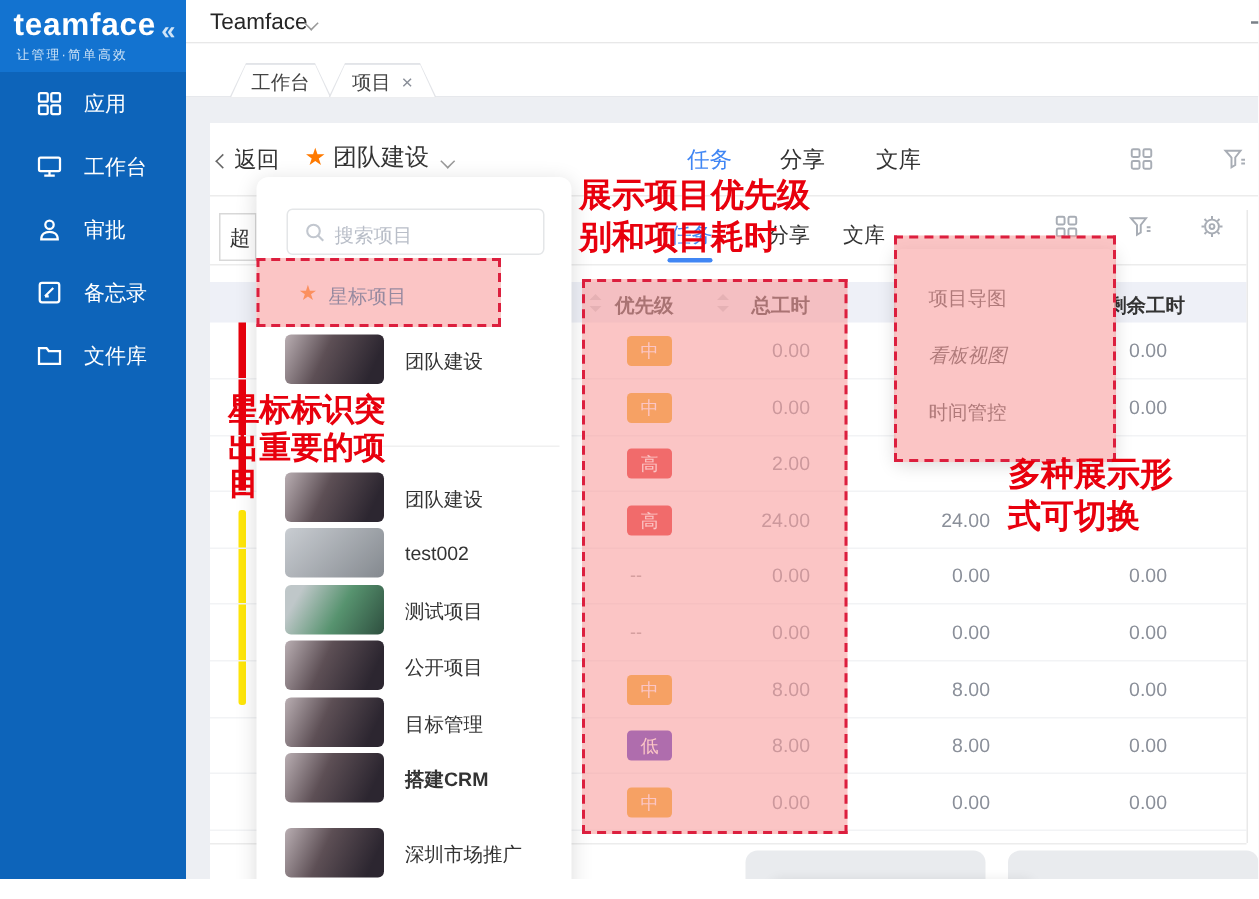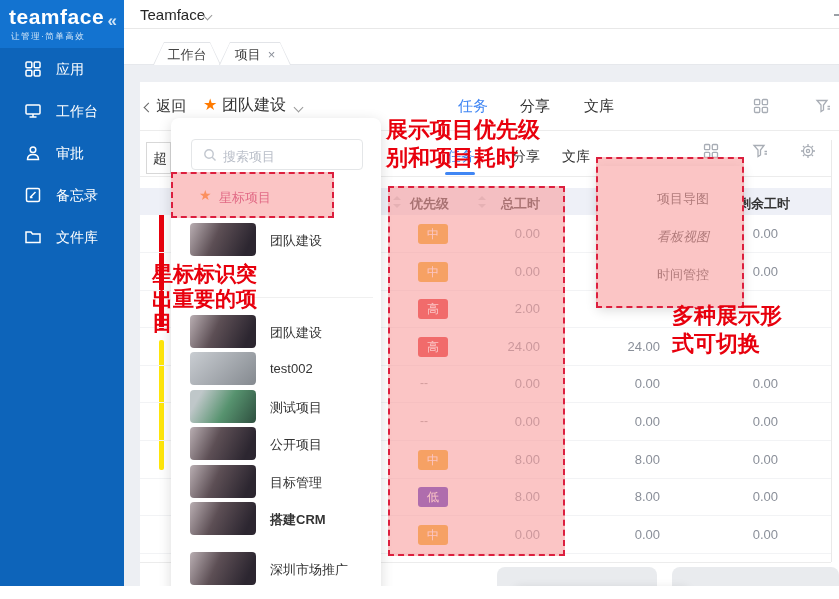--- a/index.html
+++ b/index.html
@@ -70,31 +70,31 @@
   
   .graybox{position:absolute;background:#e9ebee;border-radius:8px 8px 0 0;z-index:2;}
   .whitebox{position:absolute;background:#fff;border-radius:8px 8px 0 0;box-shadow:0 -2px 8px rgba(0,0,0,0.08);z-index:3;}
 
   
   .panel{position:absolute;left:171px;top:118px;width:210px;height:481px;background:#fff;border-radius:8px 8px 0 0;box-shadow:0 3px 14px rgba(0,0,0,0.14);z-index:5;}
   .search{position:absolute;left:20px;top:21px;width:172px;height:31px;border:1px solid #e4e6e8;border-radius:4px;background:#fff;}
   .search svg{position:absolute;left:11px;top:8px;}
   .search .ph{position:absolute;left:31px;top:8px;font-size:13px;color:#b9bec8;}
   .grp-star{position:absolute;left:28px;top:69px;font-size:14px;color:#ff7a00;}
-  .grp-label{position:absolute;left:48px;top:71px;font-size:13px;color:#be185d;}
+  .grp-label{position:absolute;left:48px;top:71px;font-size:13px;color:#0369a1;}
   .pdivider{position:absolute;left:80px;top:179px;width:122px;height:1px;background:#f0f0f0;}
   .prow{position:absolute;left:0;width:210px;height:36px;cursor:pointer;}
   .thumb{position:absolute;left:19px;top:0;width:66px;height:33px;border-radius:4px;background:linear-gradient(115deg,#b9aeb2 0%,#5d4f55 40%,#2c2630 85%);}
   .thumb.v2{background:linear-gradient(135deg,#c9cdd2,#84898f);}
   .thumb.v3{background:linear-gradient(120deg,#bfc7c9 15%,#57936f 55%,#2e4f3f 100%);}
   .pname{position:absolute;left:99px;top:9px;font-size:13px;color:#333;white-space:nowrap;}
 
   
   .menu{position:absolute;left:597px;top:166px;width:146px;height:142px;background:#fff;border-radius:4px;box-shadow:0 2px 12px rgba(0,0,0,0.15);z-index:6;}
-  .mitem{position:absolute;left:0;width:146px;height:30px;font-size:13px;color:#444;padding:7px 4px 0 22px;cursor:pointer;margin-left:38px;}
+  .mitem{position:absolute;left:0;width:146px;height:30px;font-size:13px;color:#444;padding:7px 4px 0 22px;cursor:pointer;}
   .mitem.sel{color:#4086f4;}
   .mcheck{position:absolute;right:14px;top:7px;color:#8a97b8;font-size:13px;}
 
   
   .overlay{position:absolute;background:rgba(248,158,158,0.6);border:2px dashed #dc1f3e;z-index:7;}
   .ann{position:absolute;color:#e8000d;font-weight:bold;white-space:pre-line;z-index:8;line-height:1.28;}
   .ann1{left:386px;top:116px;font-size:22px;}
   .ann2{left:152px;top:262px;font-size:21px;line-height:1.17;}
   .ann3{left:672px;top:302px;font-size:22px;}
 

